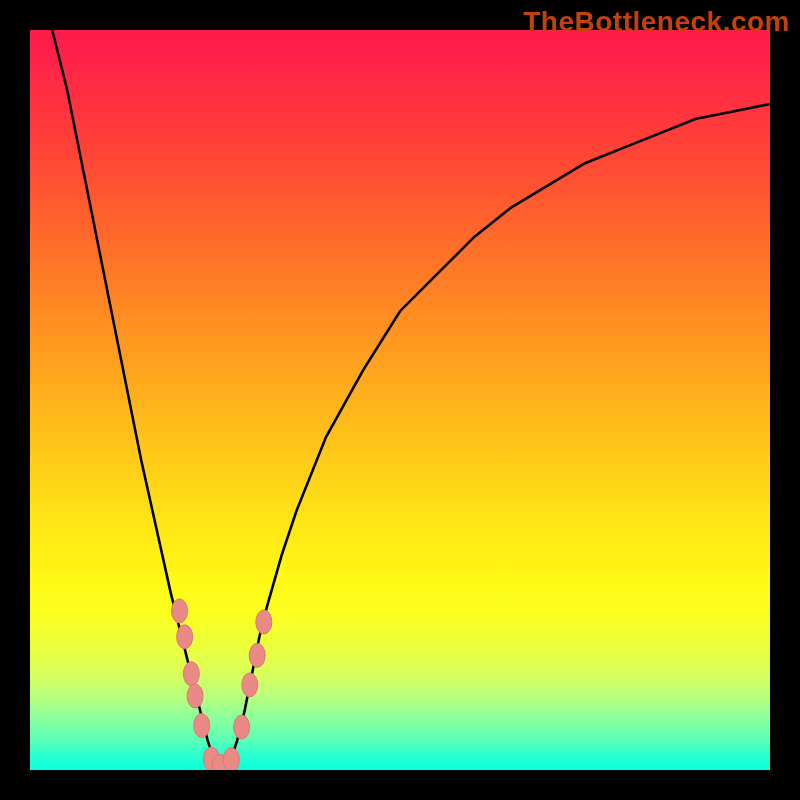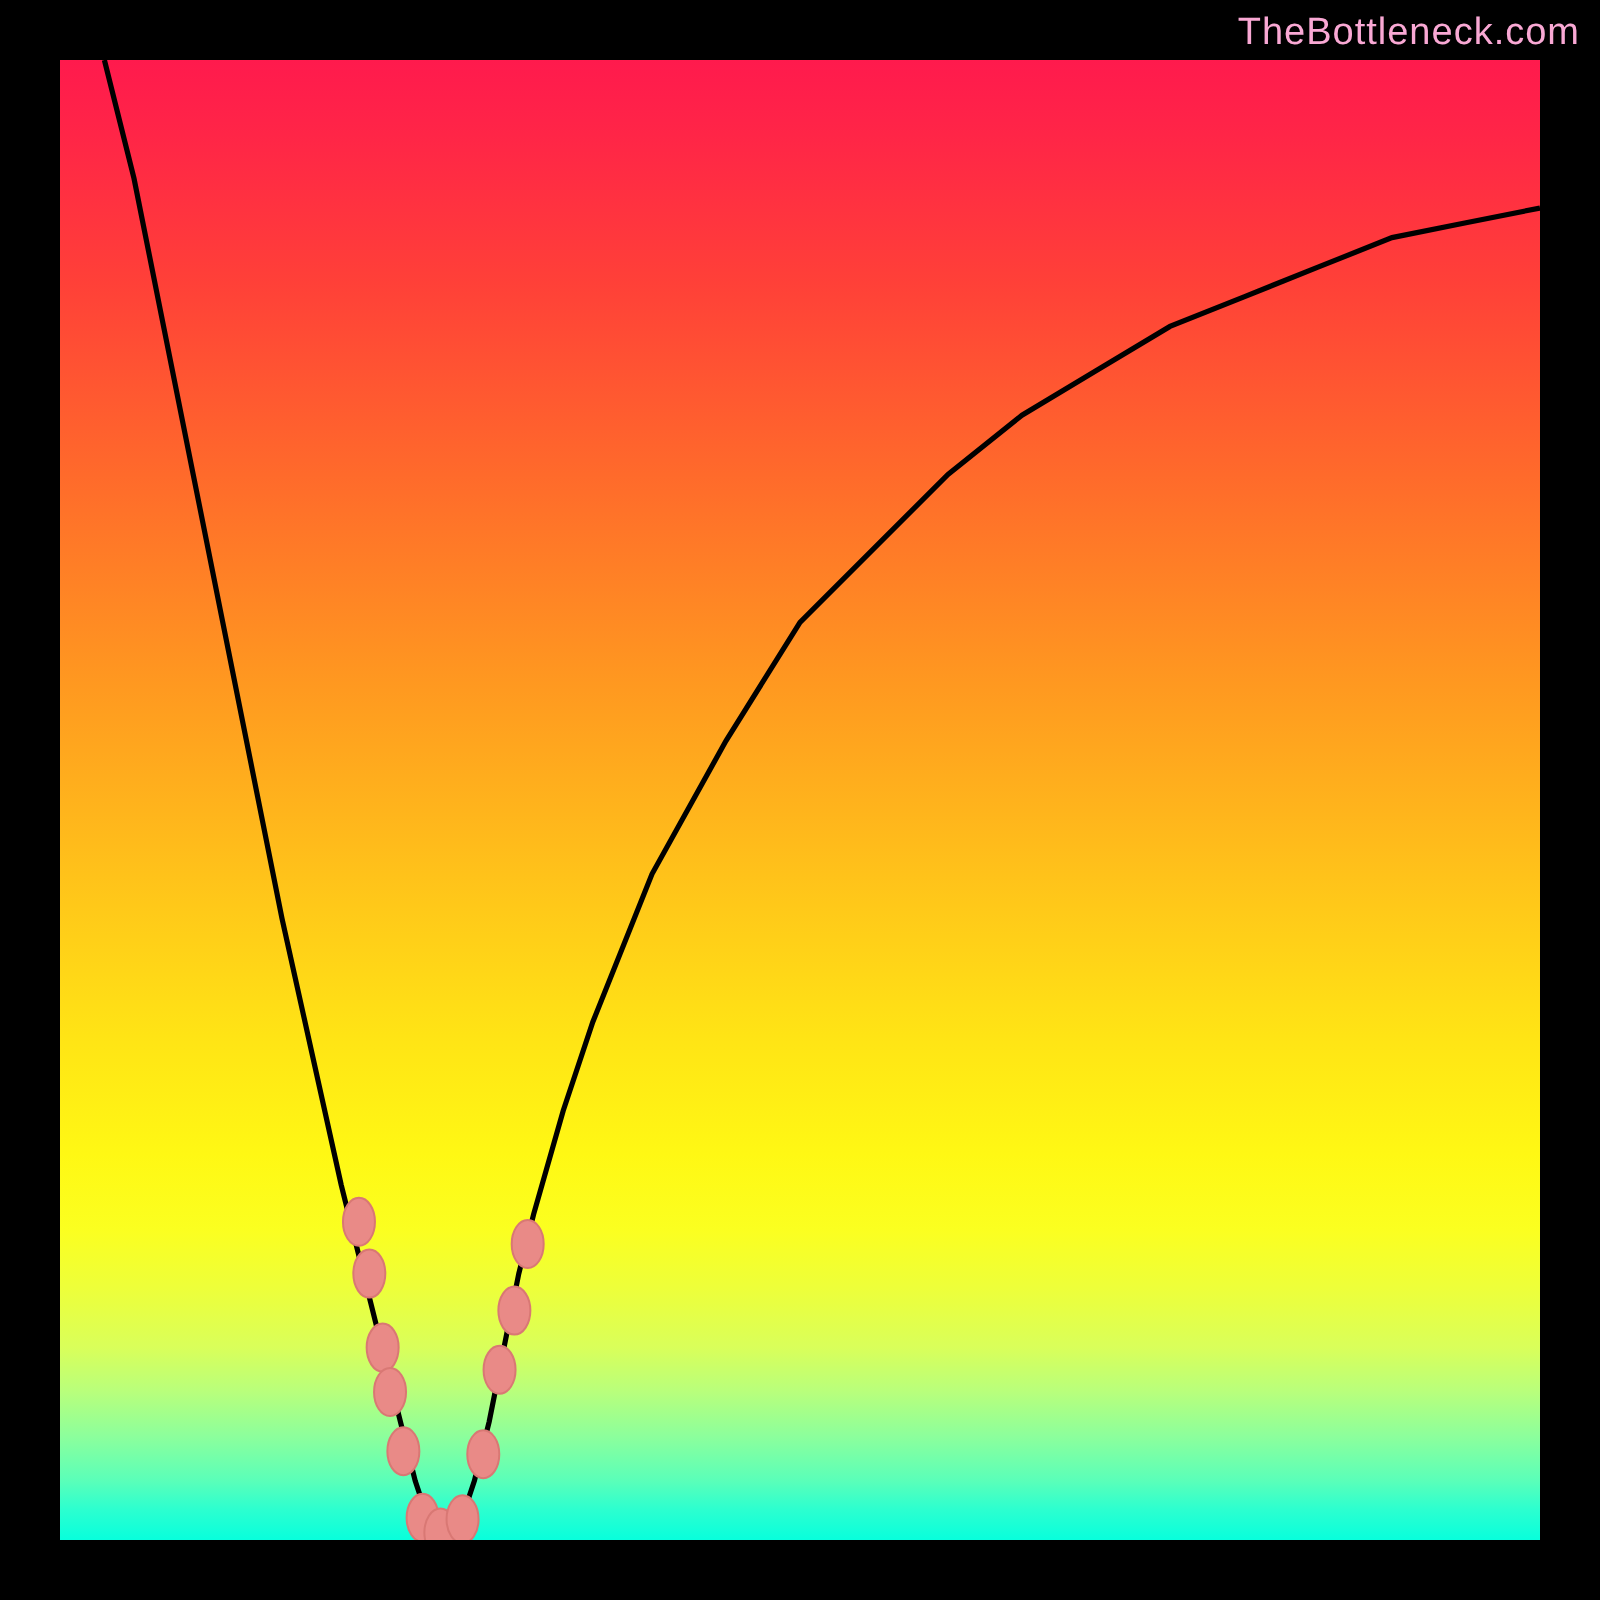--- a/index.html
+++ b/index.html
@@ -57,23 +57,23 @@
     position: absolute;
     left: 0;
     top: 0;
     width: 740px;
     height: 740px;
   }
   .watermark {
     position: absolute;
     top: 6px;
     right: 10px;
-    color: #f9a8d4;
-    font-size: 19px;
-    font-weight: 400;
+    color: #c2410c;
+    font-size: 28px;
+    font-weight: 700;
     letter-spacing: 0.5px;
     user-select: none;
   }
 </style>
 </head>
 <body>
 
 <div class="frame">
   <div class="plot-area">
     <div class="gradient"></div>

